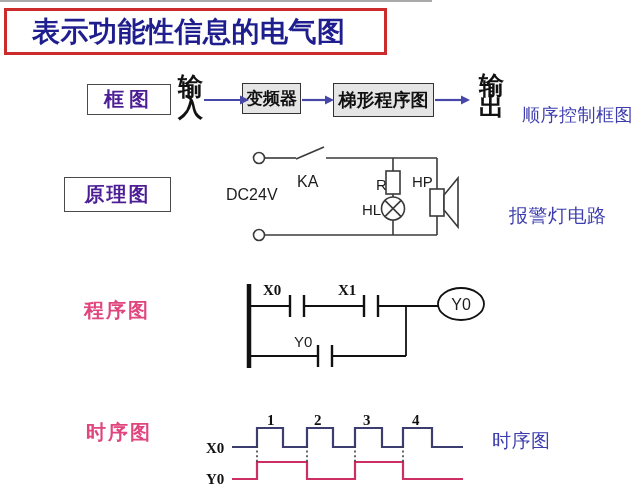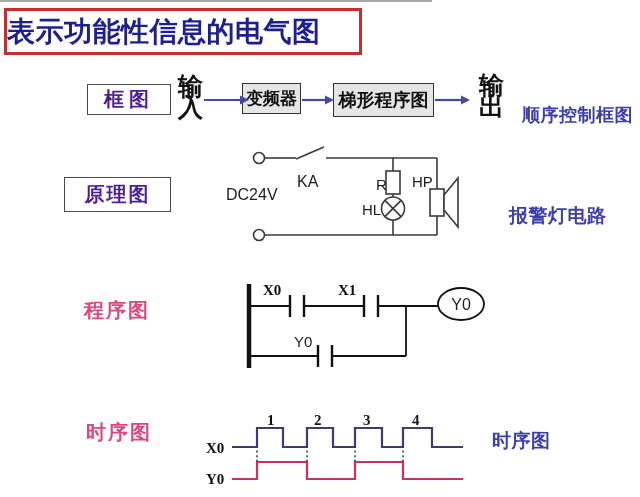--- a/index.html
+++ b/index.html
@@ -2,32 +2,32 @@
 <html><head>
 <meta charset="utf-8">
 <style>
   html,body{margin:0;padding:0;background:#fff;}
   .page{position:relative;width:640px;height:497px;background:#fff;overflow:hidden;
         font-family:"Liberation Serif",serif;}
   .topline{position:absolute;left:0;top:0;width:432px;height:2px;background:#a9a9a9;}
 
   .title-box{position:absolute;left:4px;top:8px;width:352px;height:41px;
              border:3px solid #cb2b2b;color:#1e1e8e;font-size:28px;font-weight:bold;
-             line-height:41px;padding-left:0;letter-spacing:.5px;white-space:nowrap;}
+             line-height:41px;padding-left:25px;letter-spacing:.5px;white-space:nowrap;}
 
   .boxed-label{position:absolute;border:1.5px solid #4a4a4a;background:#fff;color:#4c1d95;
                font-weight:bold;text-align:center;}
   #lbl-block{left:87px;top:84px;width:82px;height:29px;font-size:20px;line-height:29px;letter-spacing:5px;}
   #lbl-schematic{left:64px;top:177px;width:105px;height:33px;font-size:20px;line-height:33px;letter-spacing:2px;}
 
   .pink-label{position:absolute;color:#e0457e;font-weight:bold;font-size:20px;letter-spacing:2px;}
   #lbl-ladder{left:84px;top:297px;font-family:Liberation Mono, monospace;}
   #lbl-timing{left:86px;top:419px;}
 
-  .caption{position:absolute;color:#3d3dae;font-weight:700;font-size:19px;letter-spacing:.5px;white-space:nowrap;}
+  .caption{position:absolute;color:#3d3dae;font-weight:400;font-size:19px;letter-spacing:.5px;white-space:nowrap;}
   #cap-block{left:522px;top:103px;font-size:18px;}
   #cap-schematic{left:509px;top:203px;text-align:right;}
   #cap-ladder{left:478px;top:338px;}
   #cap-timing{left:492px;top:428px;}
 
   .vtext{position:absolute;width:22px;text-align:center;font-size:25px;font-weight:bold;
          color:#111;line-height:21px;word-break:break-all;}
   #block-input{left:178px;top:76px;}
   #block-output{left:479px;top:75px;}
 

